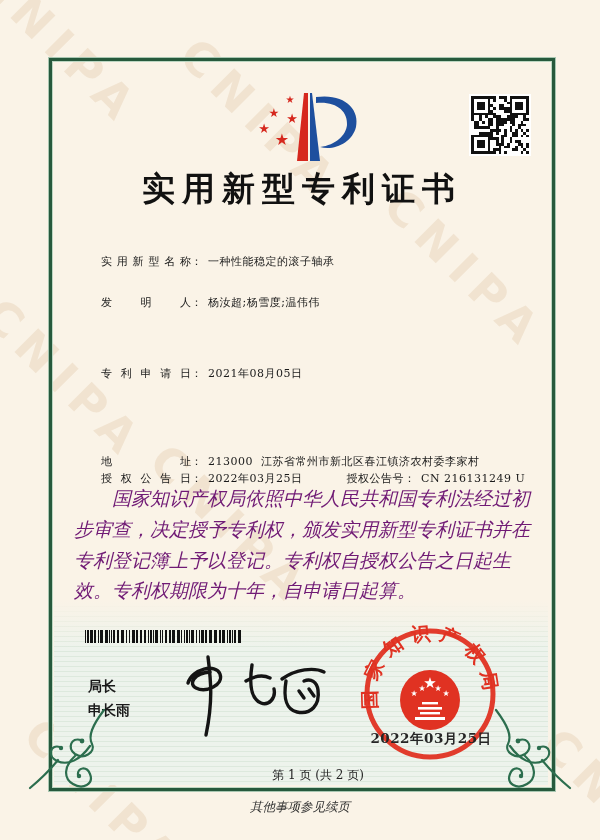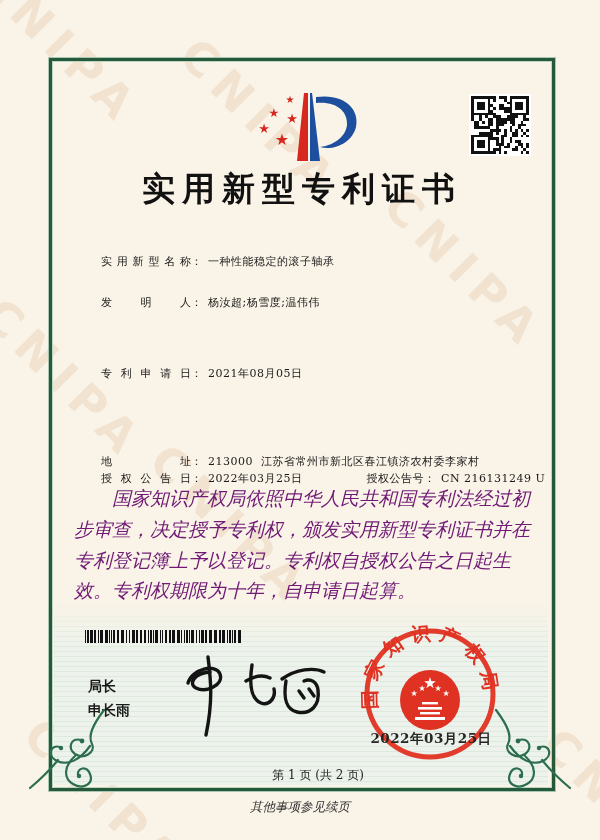--- a/index.html
+++ b/index.html
@@ -12,21 +12,21 @@
          border:3px solid #26593c;box-shadow:0 0 0 1px #a9c7b2, inset 0 0 0 1px #bcd6c2;z-index:1;}
   .certno{position:absolute;left:33px;top:28px;font-size:13.5px;letter-spacing:2px;color:#222;}
   .logo{position:absolute;left:192px;top:26px;}
   .qr{position:absolute;left:417px;top:33px;width:58px;height:58px;background:#fff;padding:2px;}
   .title{position:absolute;left:0;top:106px;width:100%;text-align:center;
          font-size:33px;font-weight:700;letter-spacing:7px;color:#111;}
   .frow{position:absolute;left:35px;font-size:11px;white-space:pre;color:#1a1a1a;}
   .flabel{display:inline-block;width:90px;text-align:justify;text-align-last:justify;vertical-align:bottom;}
   .fcolon{display:inline-block;margin-right:6px;}
   .fval{letter-spacing:.5px;}
-  .grant2{margin-left:64px;}
+  .grant2{margin-left:44px;}
   .paras{position:absolute;left:22px;top:422px;width:458px;font-size:19px;
          line-height:1.62;font-style:italic;color:#701a75;}
   .paras p{margin:0;text-indent:2em;}
   .band{position:absolute;left:2px;top:540px;width:494px;height:184px;
         background:repeating-linear-gradient(180deg,#dde9dd 0 1px,#edf3ec 1px 5px);}
   .band::before{content:"";position:absolute;left:0;top:0;width:100%;height:48px;
         background:linear-gradient(#faf3e7,rgba(250,243,231,0));}
   .barcode{position:absolute;left:33px;top:567px;width:158px;height:13px;}
   .sig-label{position:absolute;left:36px;font-size:14px;font-weight:700;
              font-family:Liberation Serif, serif;color:#1a1a1a;}

